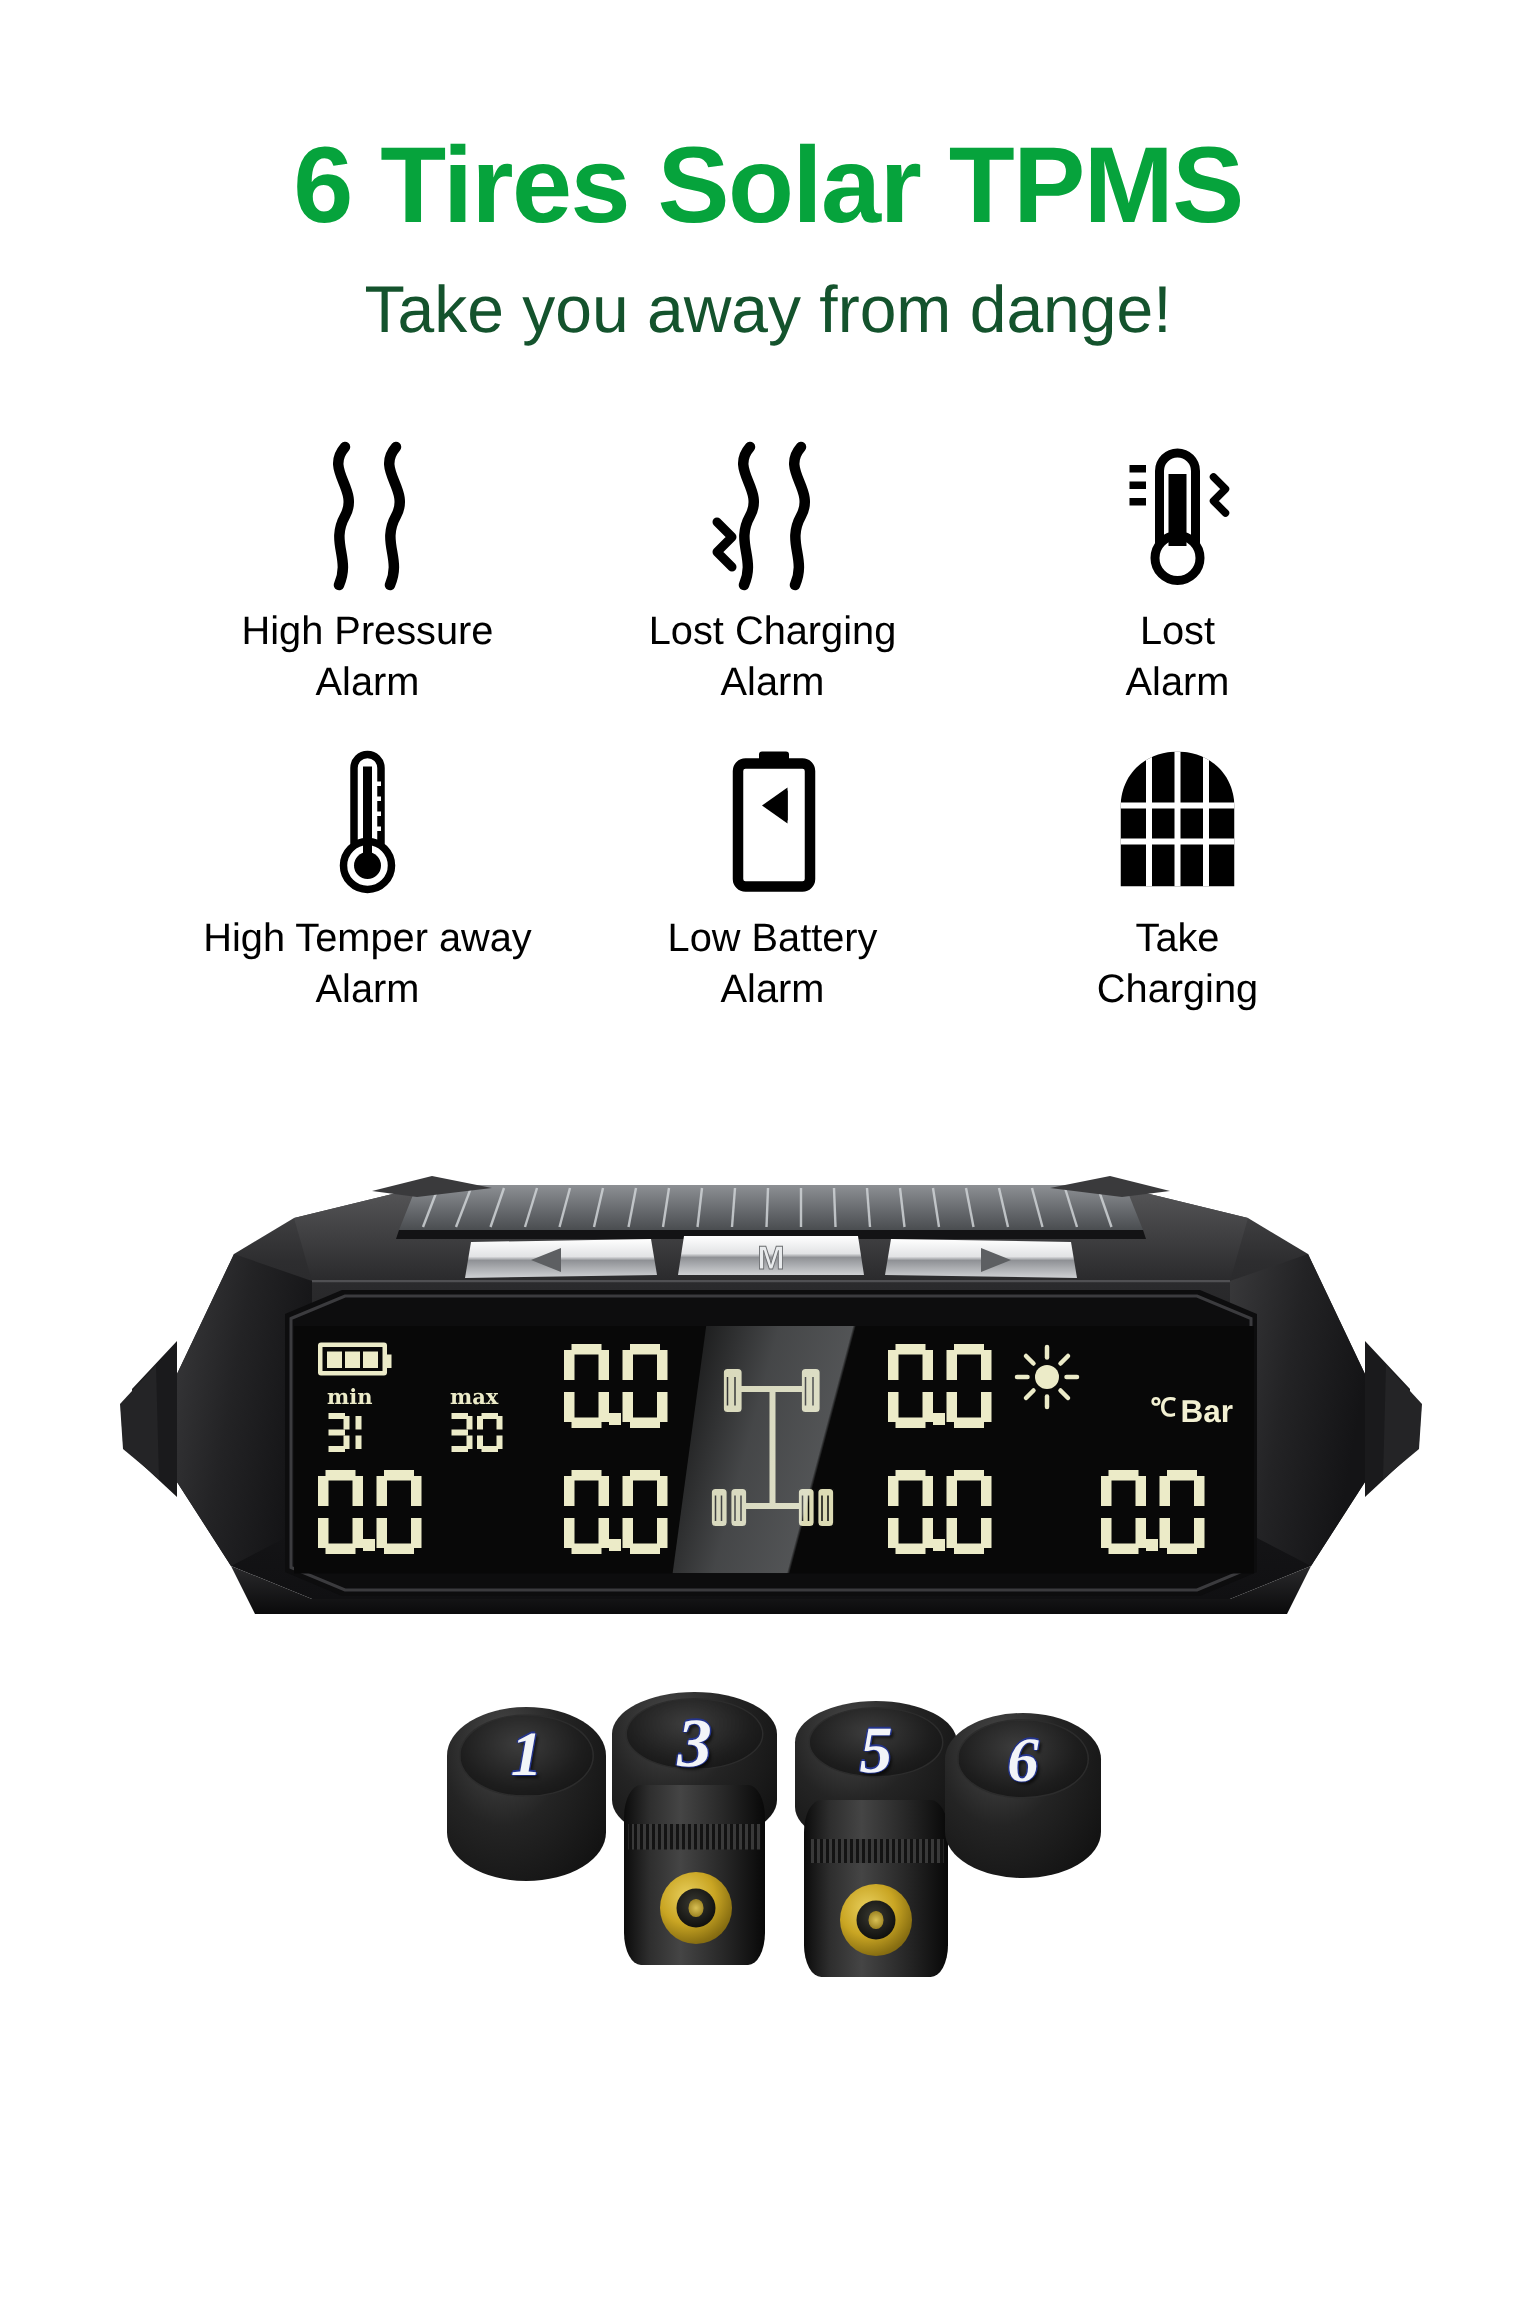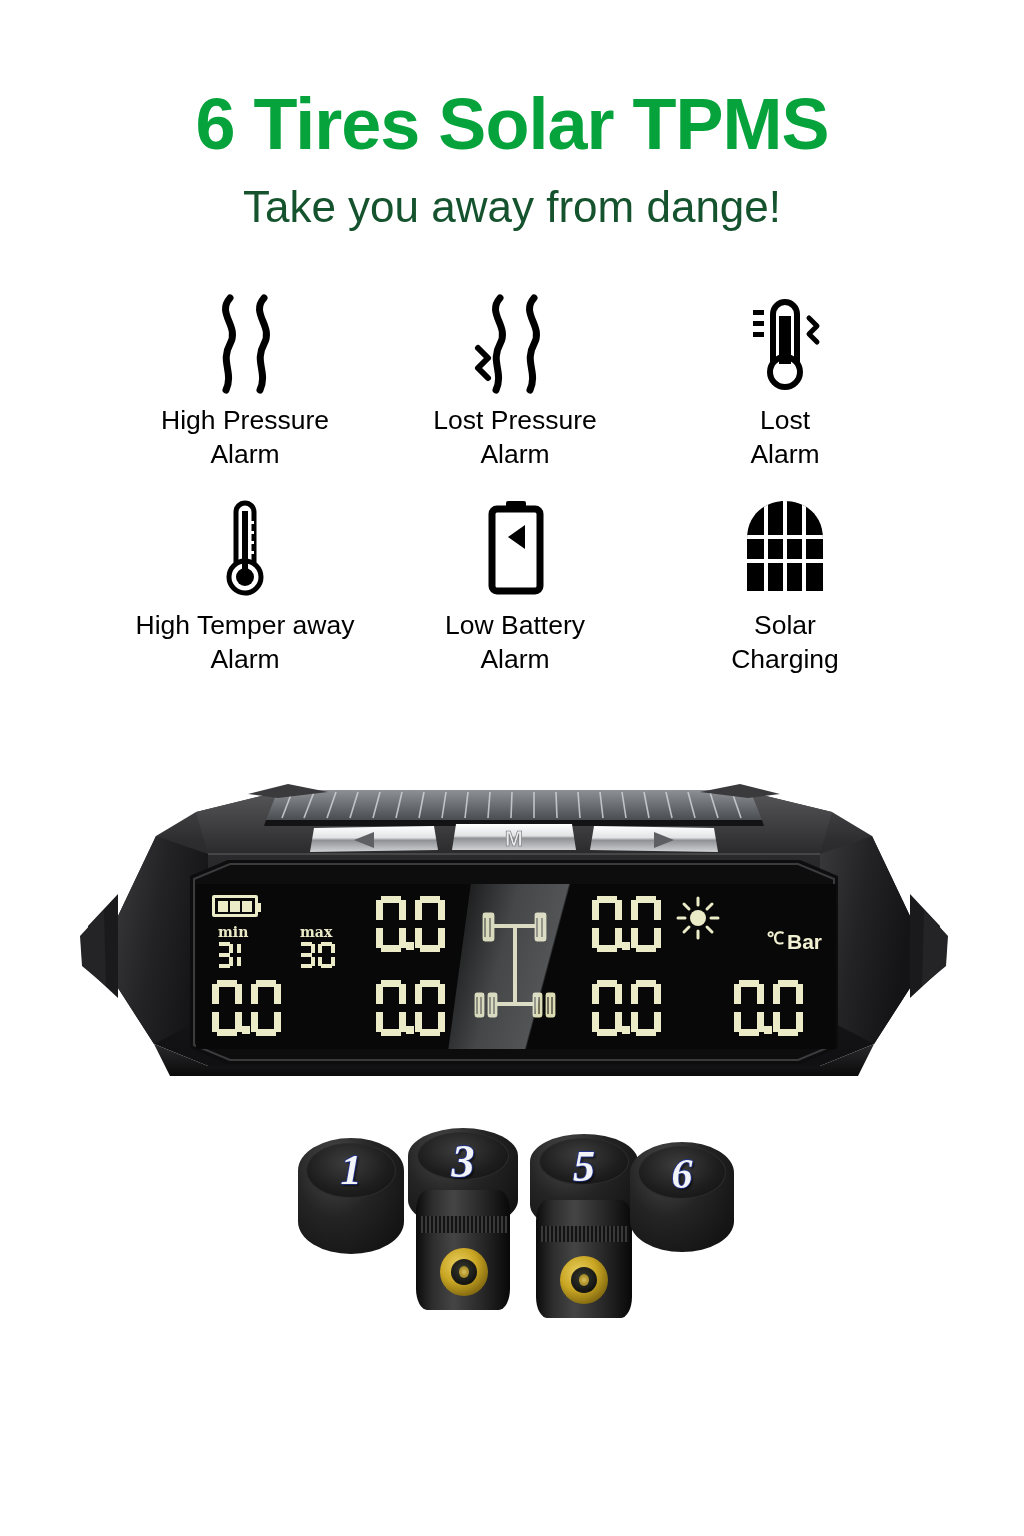--- a/index.html
+++ b/index.html
@@ -198,21 +198,21 @@
     </div>
 
     <div class="feature">
       <div class="feat-icon">
         <svg width="90" height="104" viewBox="0 0 90 104">
           <path d="M30 6 C16 22, 40 34, 30 52 C20 70, 34 80, 26 98" stroke="#000" stroke-width="7" fill="none" stroke-linecap="round"></path>
           <path d="M64 6 C50 22, 74 34, 64 52 C54 70, 68 80, 60 98" stroke="#000" stroke-width="7" fill="none" stroke-linecap="round"></path>
           <path d="M8 56 L18 66 L8 76 L18 86" stroke="#000" stroke-width="6" fill="none" stroke-linecap="round" stroke-linejoin="round"></path>
         </svg>
       </div>
-      <div class="feat-label">Lost Pressure
+      <div class="feat-label">Lost Charging
 Alarm</div>
     </div>
 
     <div class="feature">
       <div class="feat-icon">
         <svg width="92" height="104" viewBox="0 0 92 104">
           <rect x="34" y="10" width="24" height="74" rx="12" ry="12" stroke="#000" stroke-width="6" fill="#fff"></rect>
           <circle cx="46" cy="80" r="15" stroke="#000" stroke-width="6" fill="#fff"></circle>
           <rect x="40" y="24" width="12" height="48" fill="#000"></rect>
           <rect x="14" y="18" width="11" height="5" fill="#000"></rect>
@@ -269,21 +269,21 @@
             <g stroke="#fff" stroke-width="4">
               <line x1="29" y1="0" x2="29" y2="104"></line>
               <line x1="48" y1="0" x2="48" y2="104"></line>
               <line x1="67" y1="0" x2="67" y2="104"></line>
               <line x1="0" y1="40" x2="96" y2="40"></line>
               <line x1="0" y1="64" x2="96" y2="64"></line>
             </g>
           </g>
         </svg>
       </div>
-      <div class="feat-label">Solar
+      <div class="feat-label">Take
 Charging</div>
     </div>
   </div>
 
   <div class="device-wrap">
 
     <svg class="device-body" viewBox="0 0 872 310">
       <defs>
         <linearGradient id="shellG" x1="0" y1="0" x2="0" y2="1">
           <stop offset="0" stop-color="#4a4a4c"></stop>

